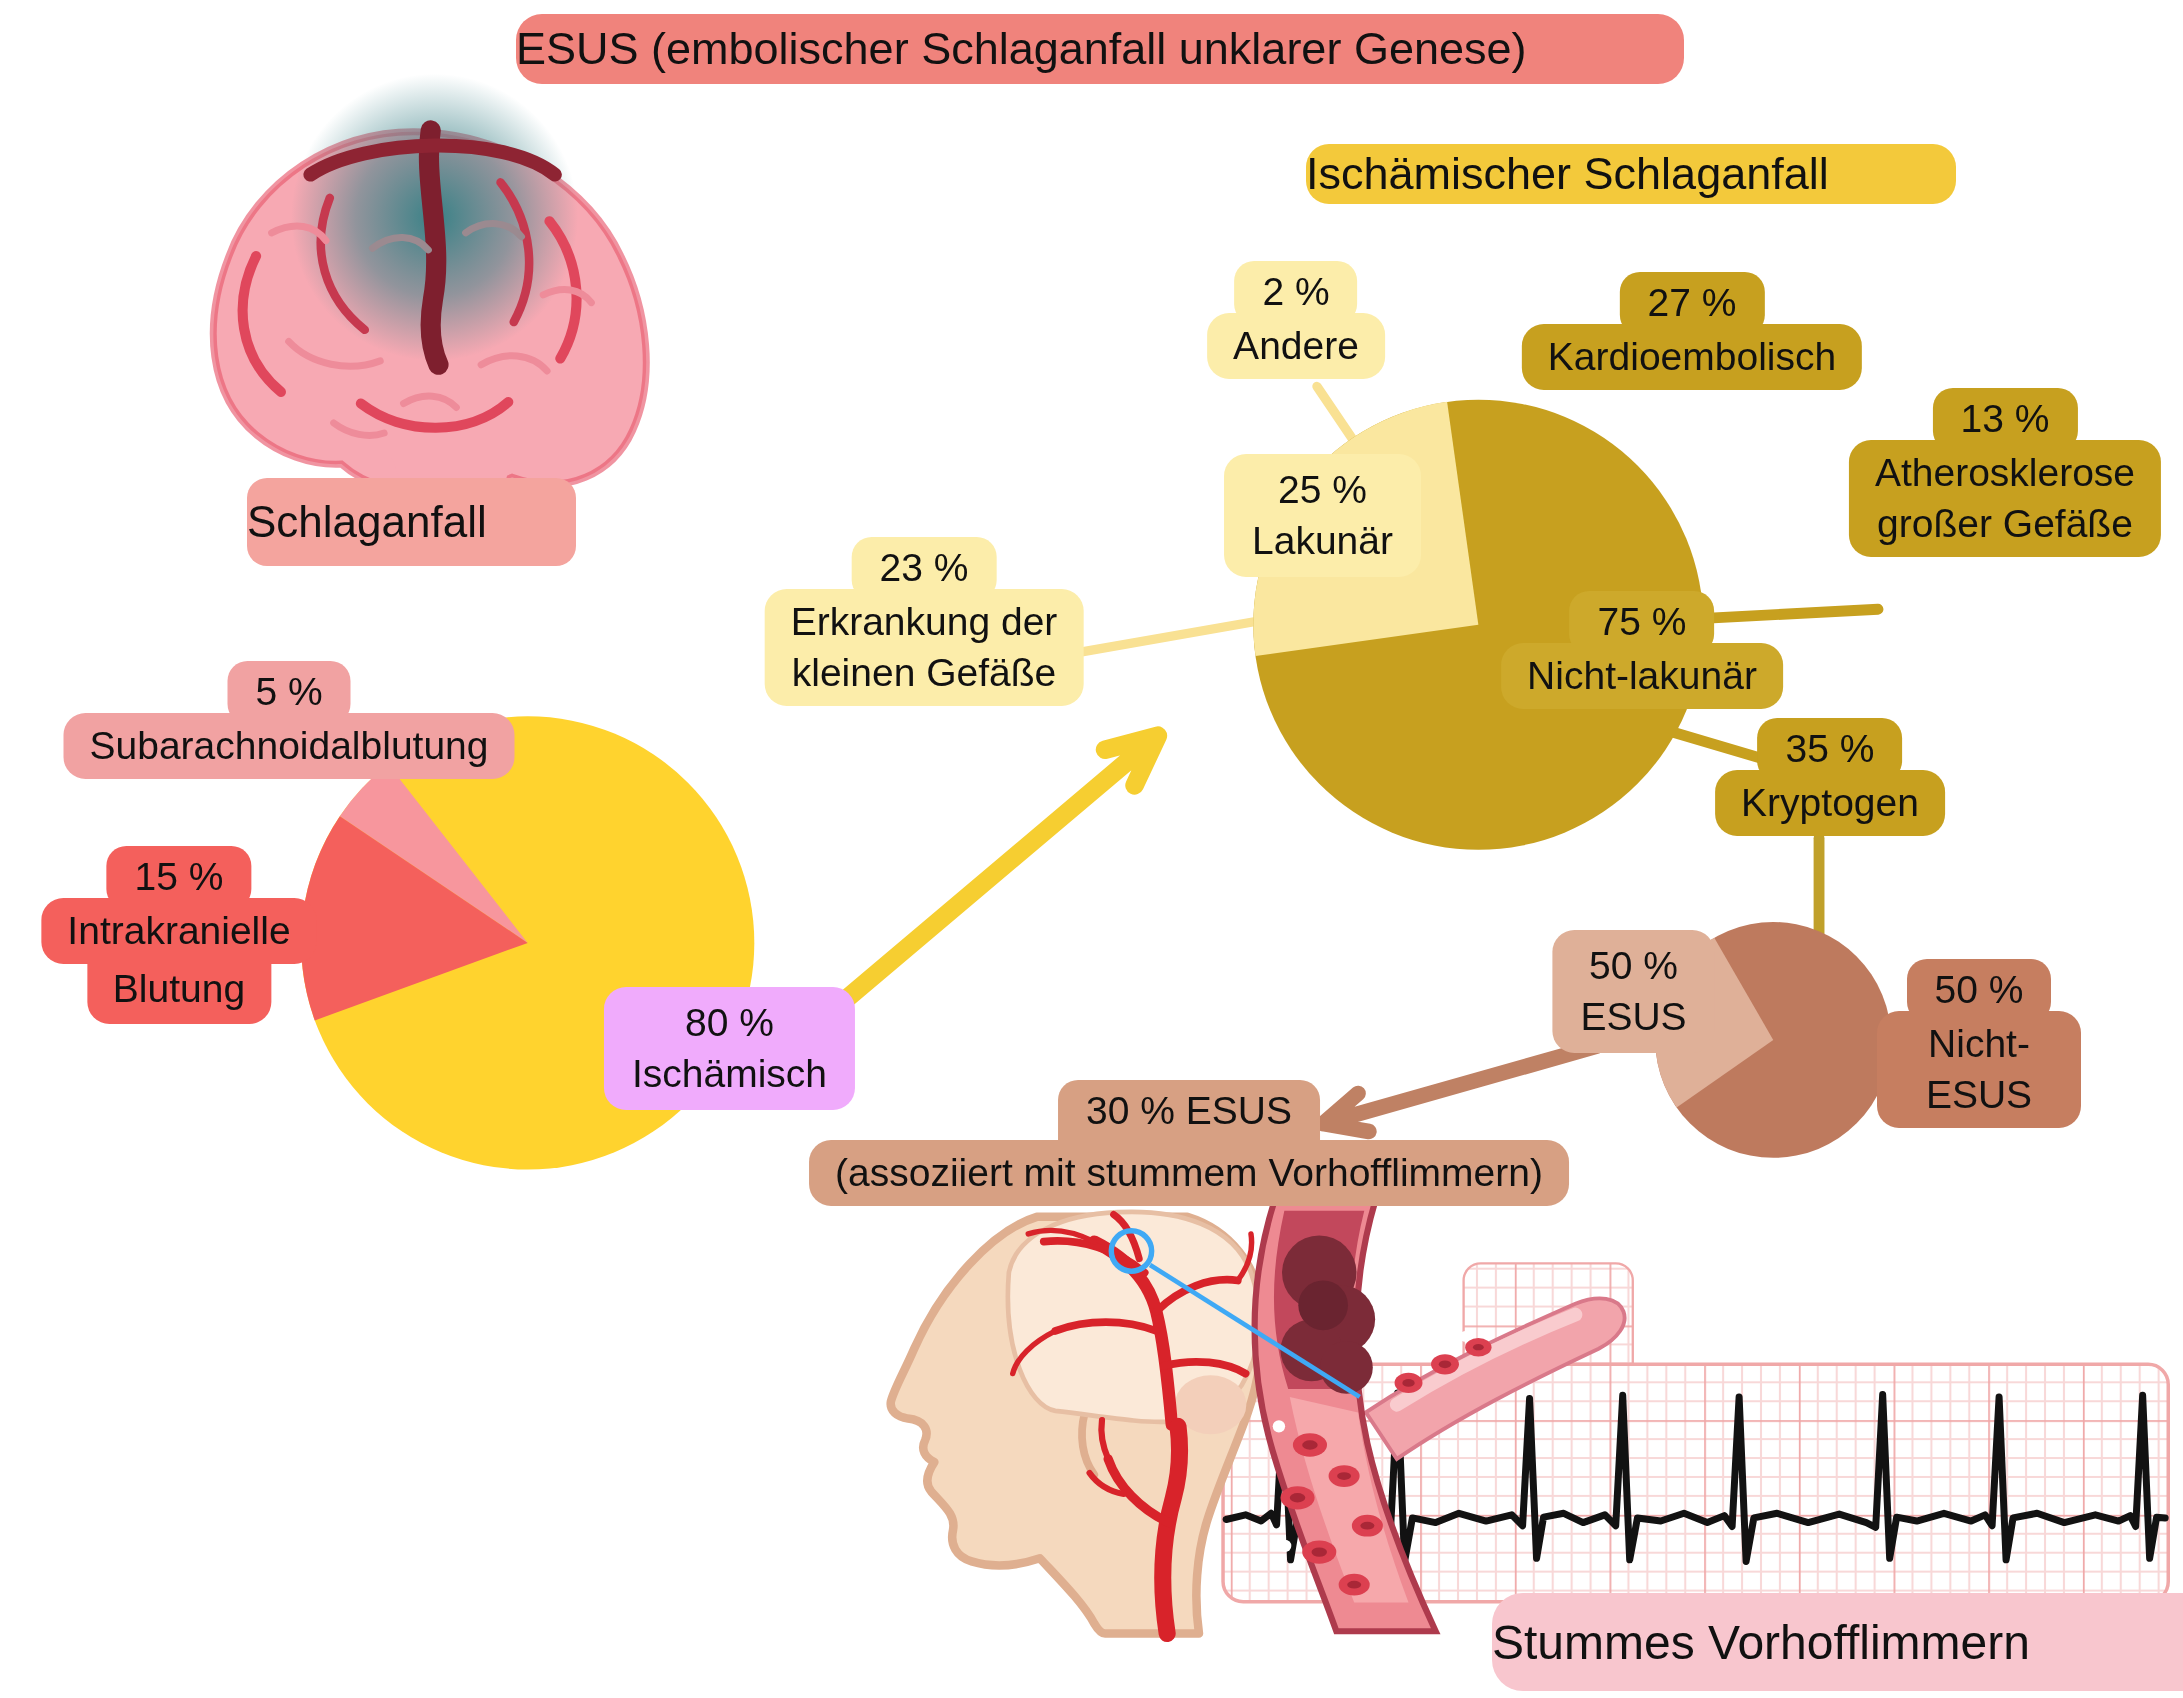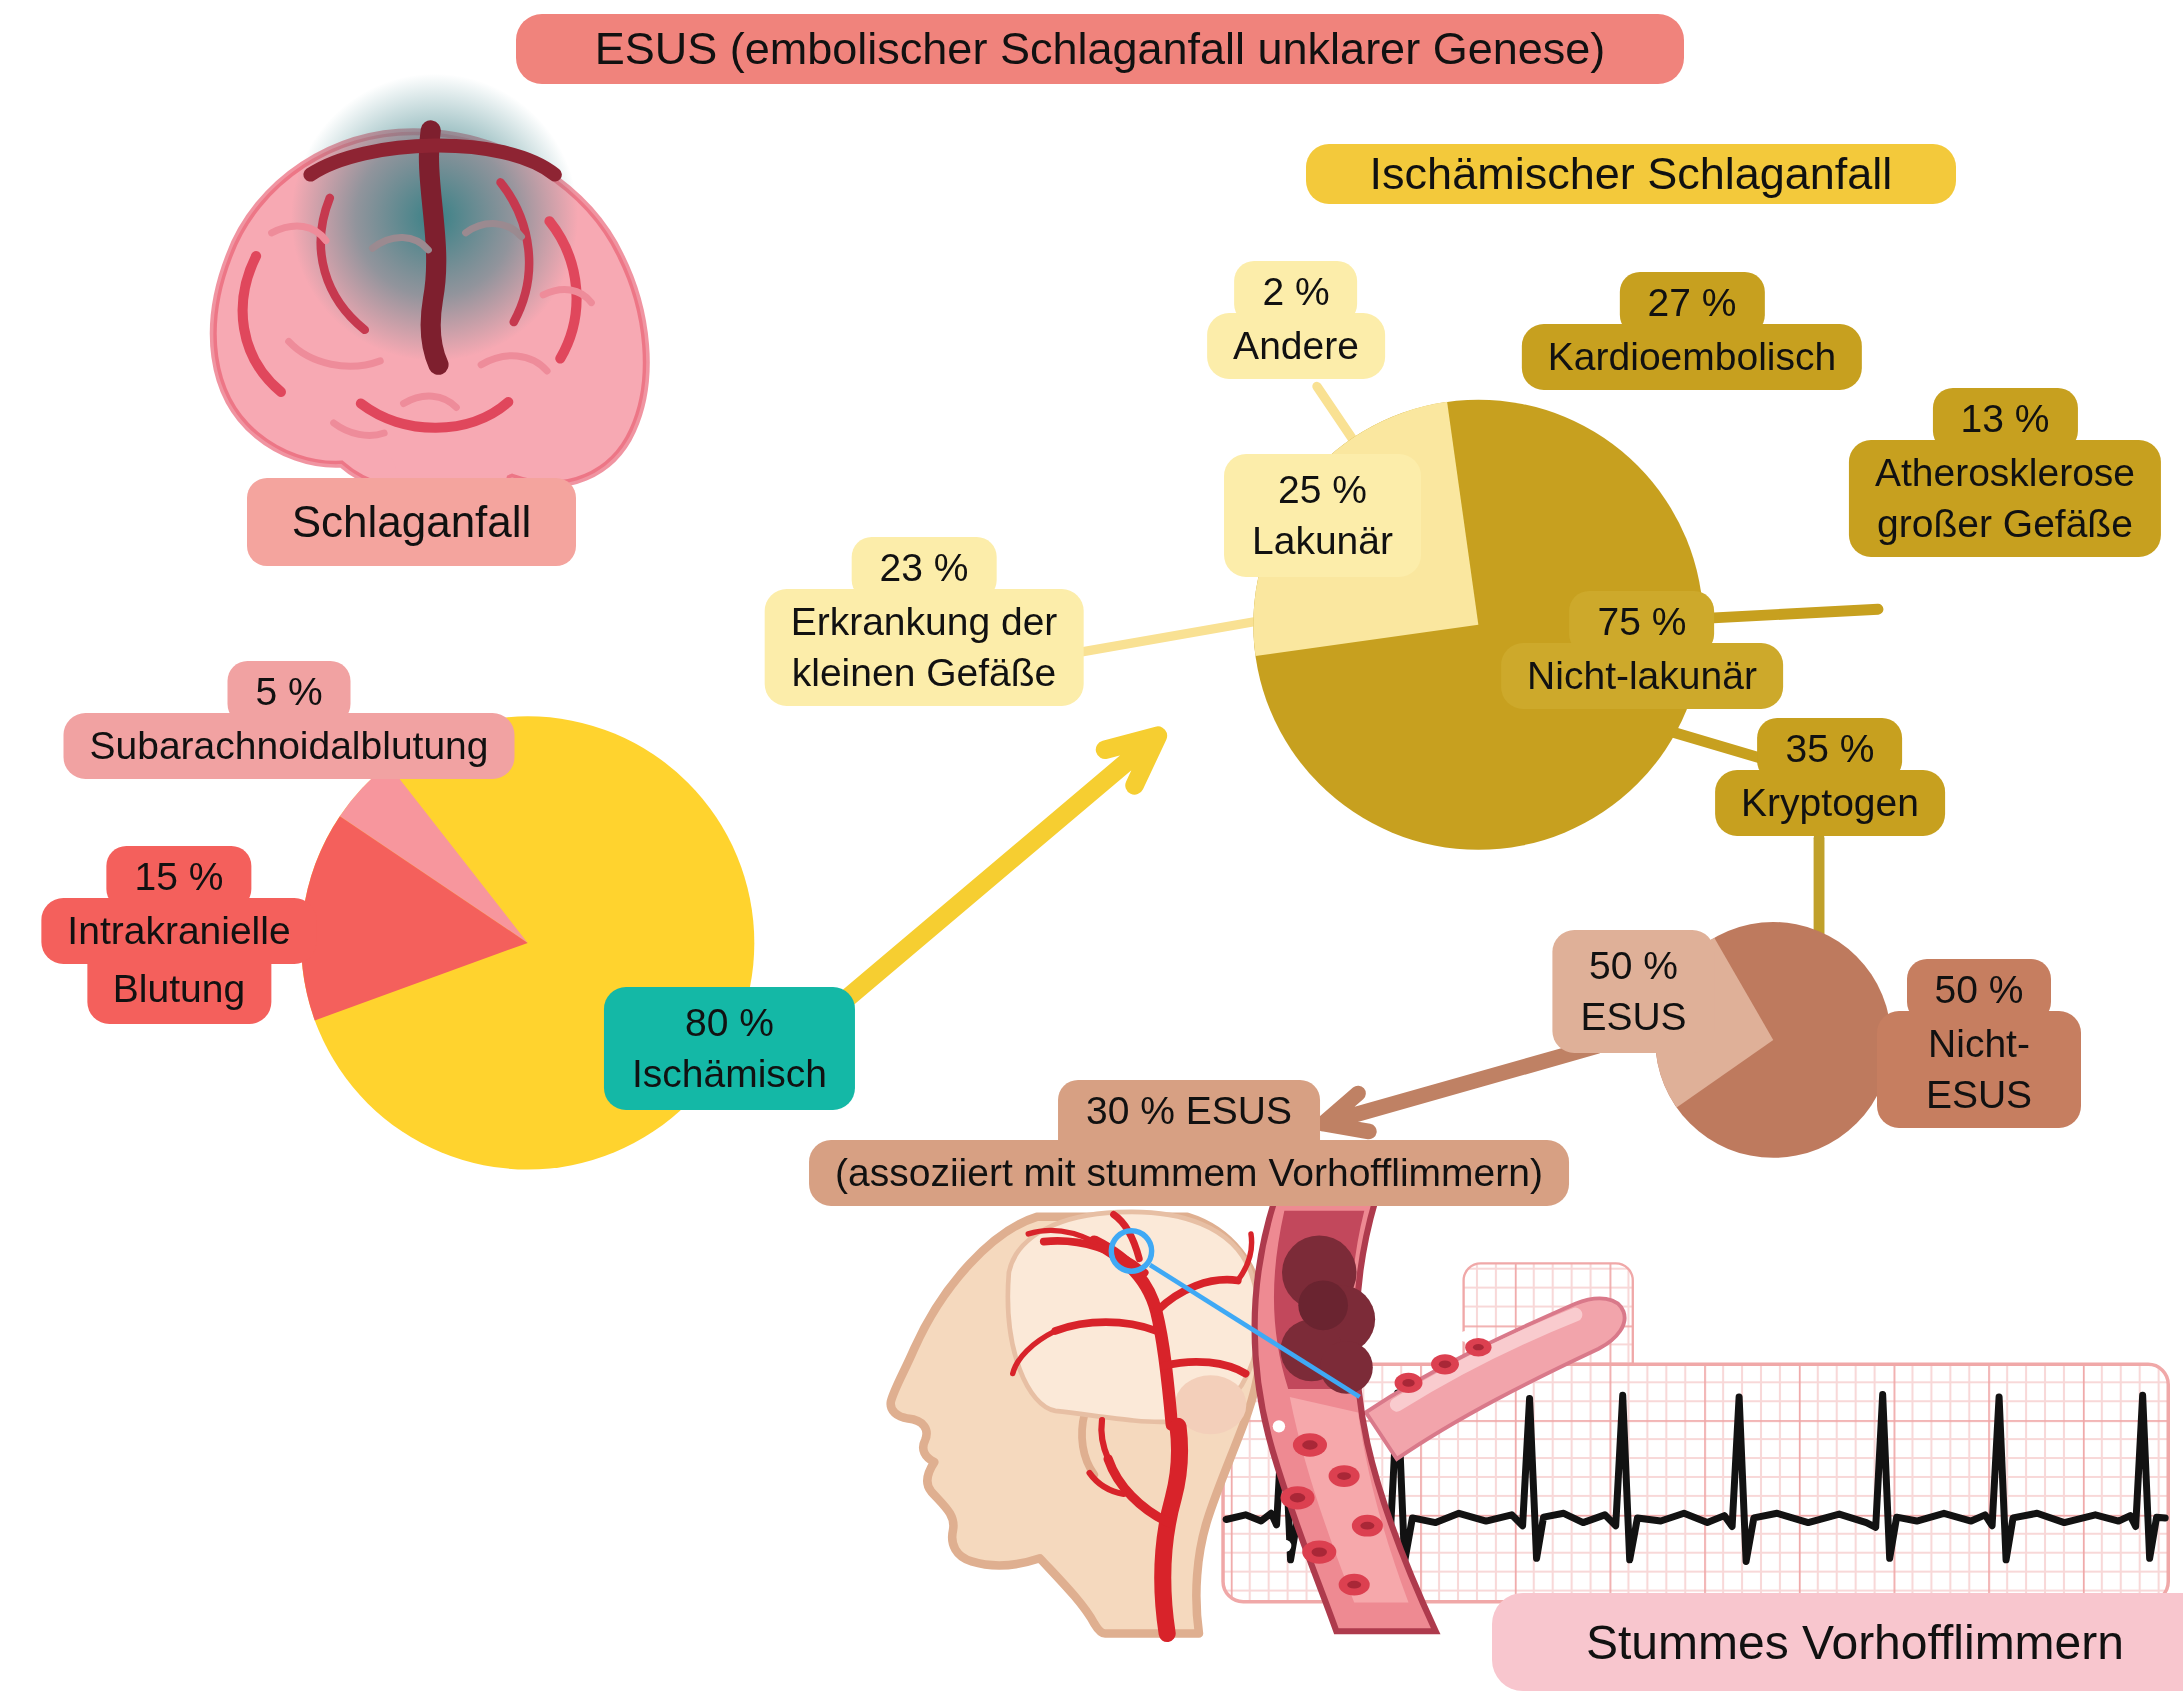--- a/index.html
+++ b/index.html
@@ -4,37 +4,37 @@
 <style>
   html,body{margin:0;padding:0;}
   body{
     width:2183px;height:1698px;position:relative;overflow:hidden;
     background:#ffffff;
     font-family:"Liberation Sans", sans-serif;
     color:#111;
   }
   #art{position:absolute;left:0;top:0;z-index:1;}
   .banner{
-    position:absolute;z-index:3;display:flex;align-items:center;justify-content:center;
+    position:absolute;z-index:3;display:flex;align-items:center;justify-content:flex-start;
     text-align:center;font-weight:500;
   }
   .tag{
     position:absolute;z-index:3;display:flex;flex-direction:column;align-items:center;
     transform:translateX(-50%);text-align:center;font-size:39px;line-height:1.3;font-weight:500;
   }
   .tag .bump{border-radius:20px 20px 20px 20px;padding:6.2px 28px;}
   .tag .row2{border-radius:22px;padding:7.8px 26px;margin-top:-11px;}
   .tag .row3{border-radius:0 0 22px 22px;padding:1.6px 26px 9.3px 26px;margin-top:-1.6px;}
   .tag .plain{border-radius:22px;padding:11px 28px;margin-left:7px;}
   .tag span{display:block;}
   
   .c-pale  {background:#FCEDAA;}
   .c-gold  {background:#C7A01F;}
   .c-gold2 {background:#CDA92B;}
-  .c-yel   {background:#14b8a6;}
+  .c-yel   {background:#f0abfc;}
   .c-salmon{background:#F1A2A2;}
   .c-red   {background:#F4605C;}
   .c-tan   {background:#DFB098;}
   .c-terra {background:#C67E60;}
   .c-note  {background:#D7A083;}
 </style>
 </head>
 <body>
 
 <svg id="art" width="2183" height="1698" viewBox="0 0 2813 2188">

